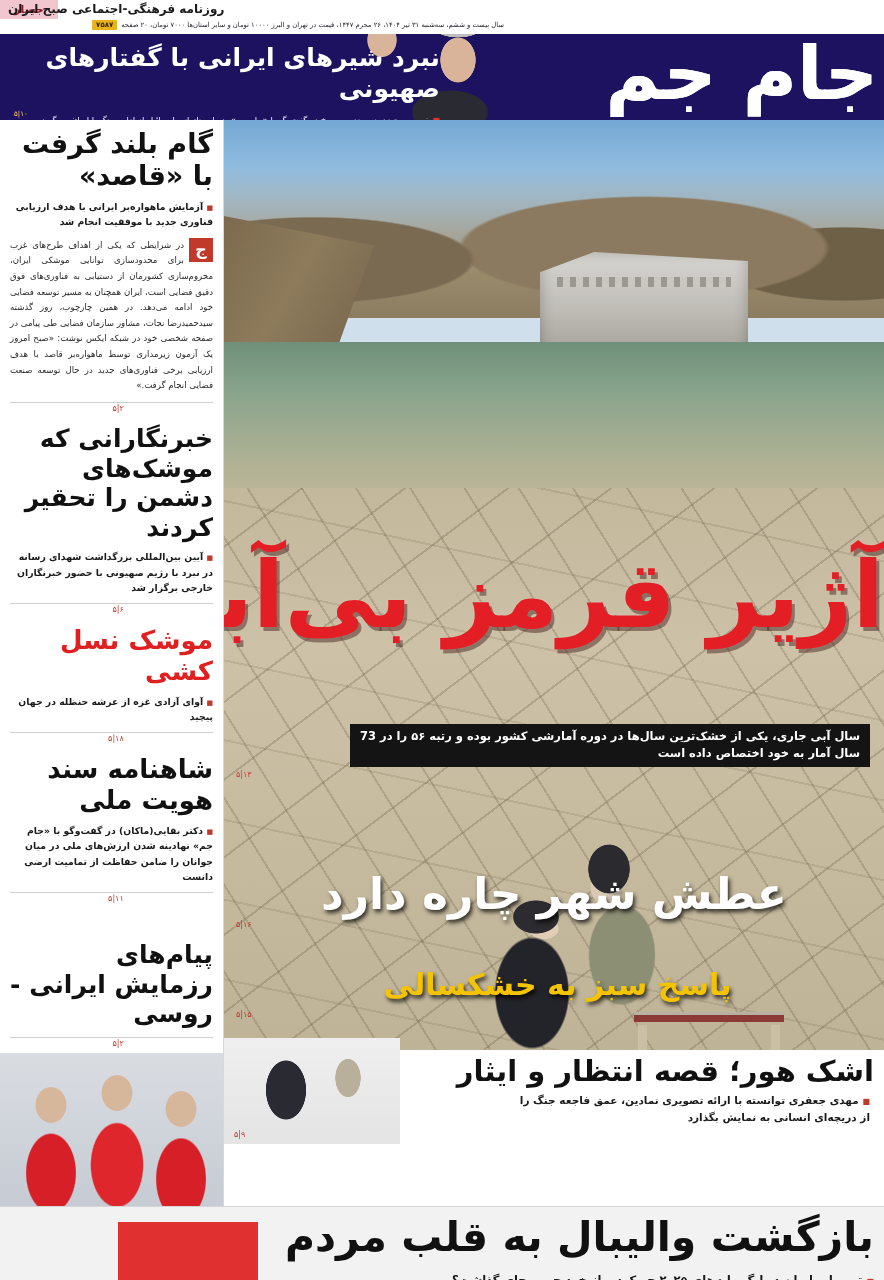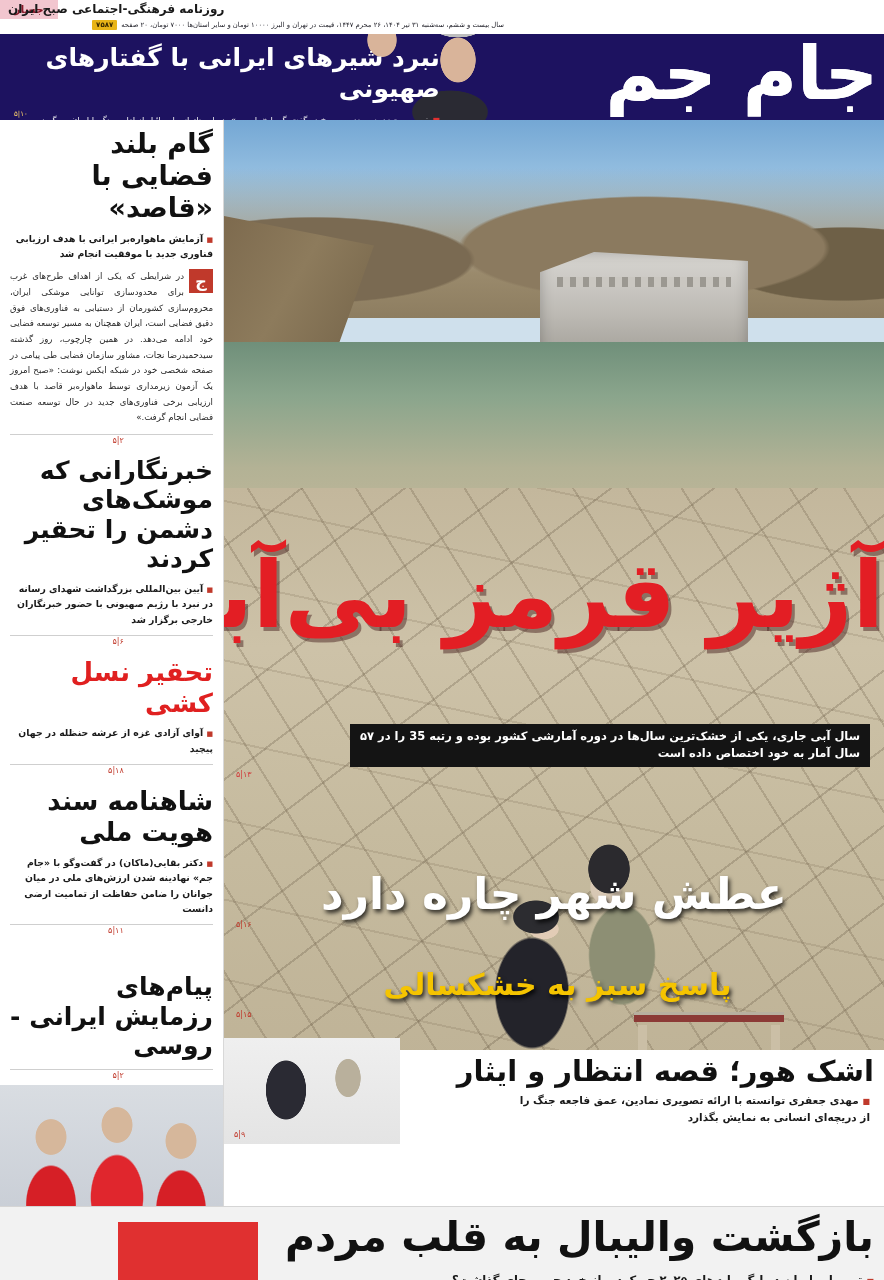--- a/index.html
+++ b/index.html
@@ -231,21 +231,21 @@
         <div class="hero-mud"></div>
 
         <div class="hero-people">
           <div class="bench">
             <div class="bench-leg" style="left:4px;top:10px;"></div>
             <div class="bench-leg" style="right:4px;top:10px;"></div>
           </div>
         </div>
 
         <div class="hero-headline">آژیر قرمز بی‌آبی</div>
-        <div class="hero-sub">سال آبی جاری، یکی از خشک‌ترین سال‌ها در دوره آمارشی کشور بوده و رتبه 35 را در ۵۷ سال آمار به خود اختصاص داده است</div>
+        <div class="hero-sub">سال آبی جاری، یکی از خشک‌ترین سال‌ها در دوره آمارشی کشور بوده و رتبه ۵۶ را در 73 سال آمار به خود اختصاص داده است</div>
         <div class="hero-pagemark">۱۳|۵</div>
 
         <div class="hero-h2">عطش شهر چاره دارد</div>
         <div class="hero-h2-mark">۱۶|۵</div>
 
         <div class="hero-h3">پاسخ سبز به خشکسالی</div>
         <div class="hero-h3-mark">۱۵|۵</div>
       </div>
 
       <div class="ashk">
@@ -256,21 +256,21 @@
           <span>مهدی جعفری توانسته با ارائه تصویری نمادین، عمق فاجعه جنگ را</span><br>
           <span>از دریچه‌ای انسانی به نمایش بگذارد</span>
         </div>
         <div class="ashk-mark">۹|۵</div>
       </div>
     </div>
 
     <div class="col-side">
 
       <div class="side-item">
-        <h2 style="font-size:27px;">گام بلند فضایی با «قاصد»</h2>
+        <h2 style="font-size:27px;">گام بلند گرفت با «قاصد»</h2>
         <div class="sub">
           <span class="bullet">■</span>
           <span>آزمایش ماهواره‌بر ایرانی با هدف ارزیابی فناوری جدید با موفقیت انجام شد</span>
         </div>
         <div class="side-body">
           <span class="dropcap">ج</span>
           <span>در شرایطی که یکی از اهداف طرح‌های غرب برای محدودسازی توانایی موشکی ایران، محروم‌سازی کشورمان از دستیابی به فناوری‌های فوق دقیق فضایی است، ایران همچنان به مسیر توسعه فضایی خود ادامه می‌دهد. در همین چارچوب، روز گذشته سیدحمیدرضا نجات، مشاور سازمان فضایی طی پیامی در صفحه شخصی خود در شبکه ایکس نوشت: «صبح امروز یک آزمون زیرمداری توسط ماهواره‌بر قاصد با هدف ارزیابی برخی فناوری‌های جدید در حال توسعه صنعت فضایی انجام گرفت.»</span>
         </div>
         <div class="rule">
           <span class="pg">۲|۵</span>
@@ -282,21 +282,21 @@
         <div class="sub">
           <span class="bullet">■</span>
           <span>آیین بین‌المللی بزرگداشت شهدای رسانه در نبرد با رژیم صهیونی با حضور خبرنگاران خارجی برگزار شد</span>
         </div>
         <div class="rule">
           <span class="pg">۶|۵</span>
         </div>
       </div>
 
       <div class="side-item red">
-        <h2 style="font-size:26px;">تحقیر نسل کشی</h2>
+        <h2 style="font-size:26px;">موشک نسل کشی</h2>
         <div class="sub">
           <span class="bullet">■</span>
           <span>آوای آزادی غزه از عرشه حنظله در جهان پیچید</span>
         </div>
         <div class="rule">
           <span class="pg">۱۸|۵</span>
         </div>
       </div>
 
       <div class="side-item">

